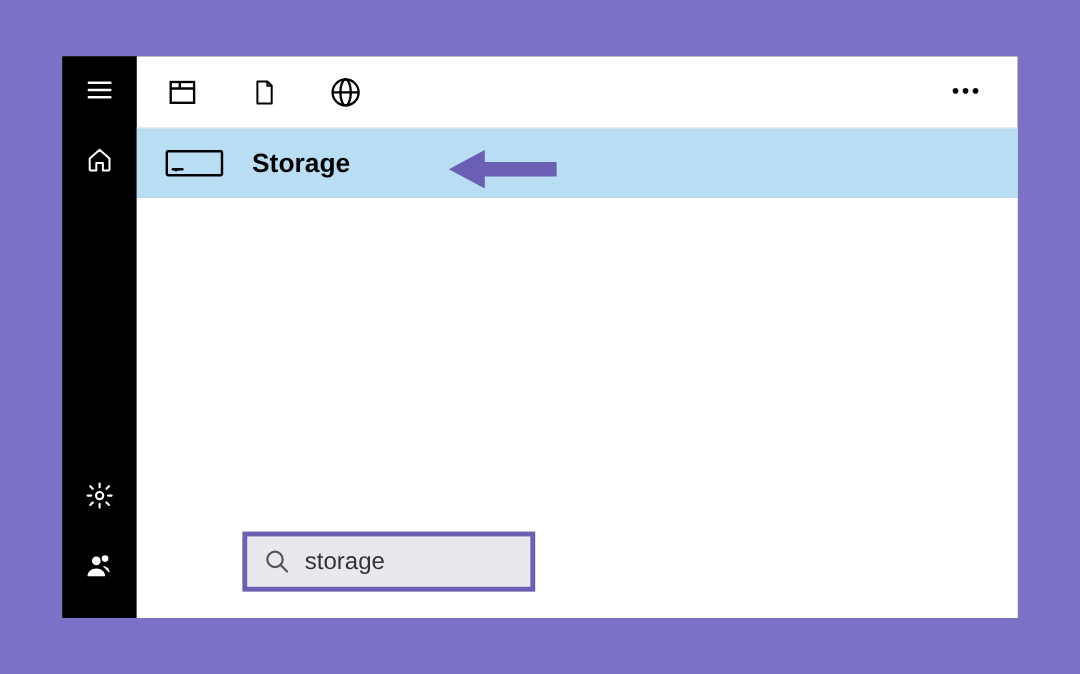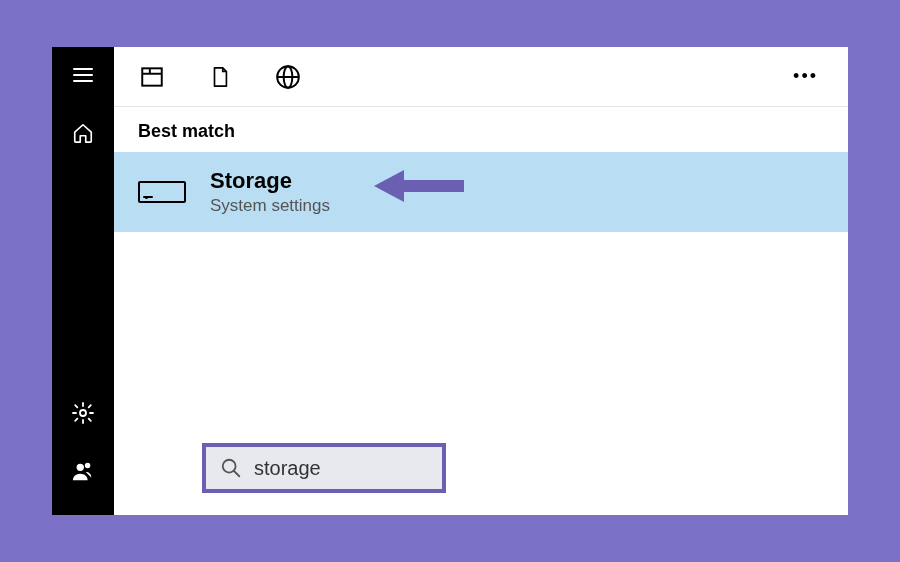--- a/index.html
+++ b/index.html
@@ -223,27 +223,25 @@
           <svg viewBox="0 0 24 24" width="26" height="26">
               <circle cx="12" cy="12" r="10" stroke="#000" stroke-width="1.8" fill="none"></circle>
               <ellipse cx="12" cy="12" rx="4" ry="10" stroke="#000" stroke-width="1.8" fill="none"></ellipse>
               <line x1="2" y1="12" x2="22" y2="12" stroke="#000" stroke-width="1.8"></line>
             </svg>
         </div>
         <div class="tabs-spacer"></div>
         <div class="more-dots">•••</div>
       </div>
 
-      <div class="section-header">Best match</div>
 
       <div class="result-row">
         <div class="result-icon"></div>
         <div class="result-text">
           <div class="result-title">Storage</div>
-          <div class="result-subtitle">System settings</div>
         </div>
         <svg class="arrow-annotation" viewBox="0 0 90 32">
           <path d="M90 10 L30 10 L30 0 L0 16 L30 32 L30 22 L90 22 Z" fill="#6b5fb3"></path>
         </svg>
       </div>
 
       <div class="content-fill"></div>
     </div>
   </div>
 

